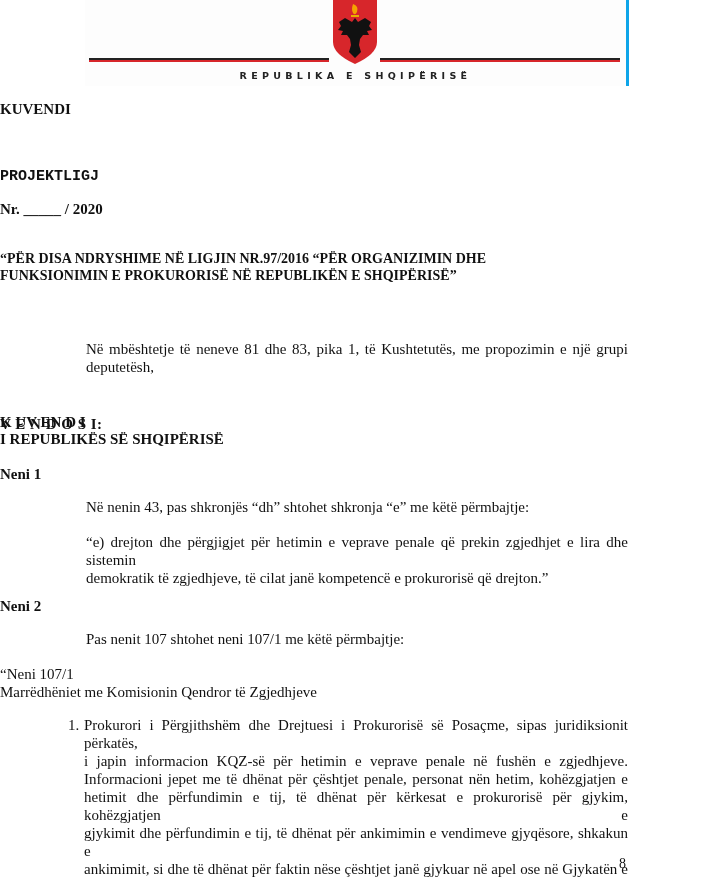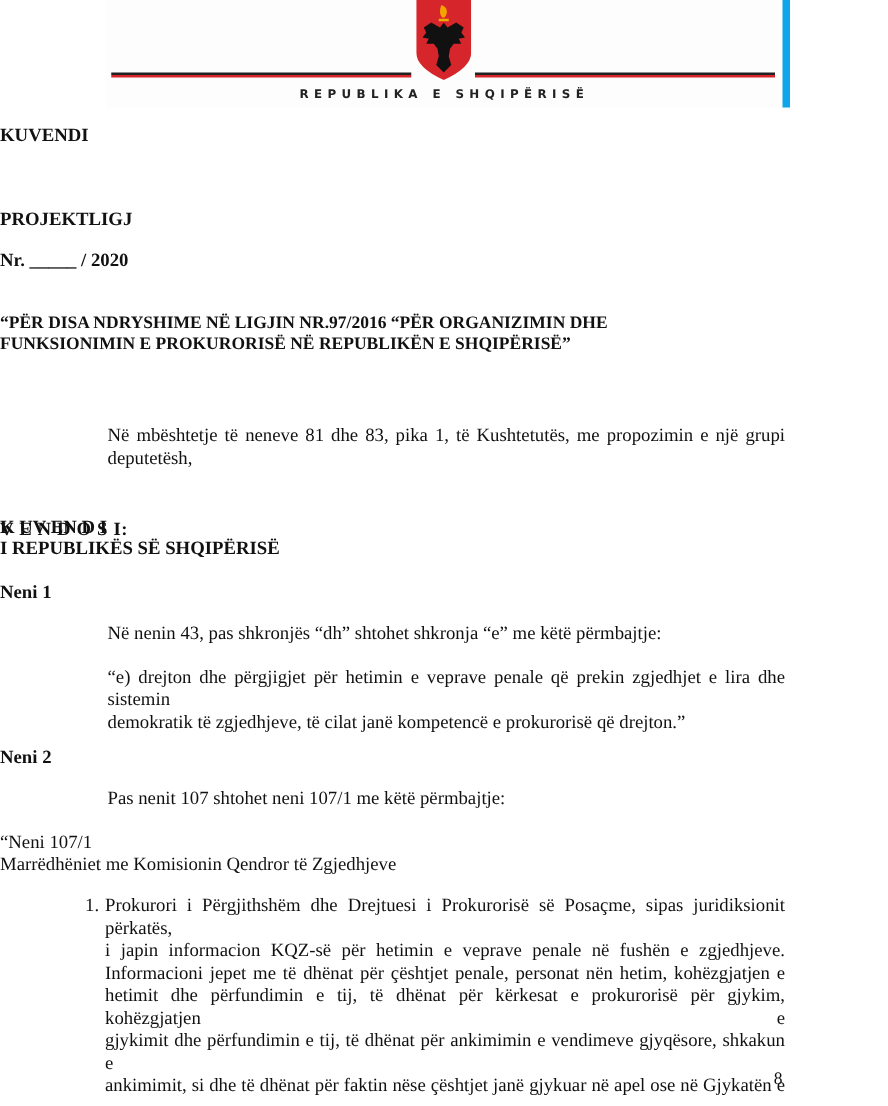--- a/index.html
+++ b/index.html
@@ -1,19 +1,19 @@
 <!DOCTYPE html>
 <html><head>
 <meta charset="utf-8">
 <style>
   html, body { margin: 0; padding: 0; background: #ffffff; }
   body { width: 710px; height: 885px; position: relative; overflow: hidden;
          font-family: "Liberation Serif", serif; color: #111; }
   .header-band { position: absolute; left: 85px; top: 0; width: 541px; height: 86px;
-                 background: #fdfdfd; border-right: 6px solid #0ea5e9; }
+                 background: #fdfdfd; border-right: 3px solid #0ea5e9; }
   .rule { position: absolute; height: 4px; top: 58px;
           background: linear-gradient(#222 0, #222 50%, #d7262b 50%, #d7262b 100%); }
   .rule.left { left: 4px; width: 240px; }
   .rule.right { left: 295px; width: 240px; }
   .emblem { position: absolute; left: 248px; top: 0; width: 44px; height: 64px; }
   .republic { position: absolute; left: 0; width: 541px; top: 70px; text-align: center;
               font-family: "DejaVu Sans", sans-serif; font-weight: bold; font-size: 9.5px;
               letter-spacing: 4.3px; color: #222; }
   .center { position: absolute; left: 0; width: 710px; text-align: left; }
   .b { font-weight: bold; }
@@ -34,21 +34,21 @@
   <svg class="emblem" viewBox="0 0 44 64">
     <path d="M0 0 H44 V42 Q44 54 22 64 Q0 54 0 42 Z" fill="#d7262b"></path>
     <path d="M20 4 Q26 6 24 12 Q22 16 20 13 Q18 10 20 4 Z" fill="#f4a300"></path>
     <rect x="18" y="15" width="8" height="2" fill="#e8b100"></rect>
     <path d="M22 18 L19 22 L12 18 L6 22 L8 26 L5 30 L10 31 L8 35 L14 35 L17 39 L18 45 L16 52 L22 58 L28 52 L26 45 L27 39 L30 35 L36 35 L34 31 L39 30 L36 26 L38 22 L32 18 L25 22 Z" fill="#111"></path>
   </svg>
   <div class="republic">REPUBLIKA E SHQIPËRISË</div>
 </div>
 
 <div class="center b t15" style="top:101px;">KUVENDI</div>
-<div class="center b t15" style="top:168px;">PROJEKTLIGJ</div>
+<div class="center b t15" style="top:168px;font-family:Liberation Mono, monospace;">PROJEKTLIGJ</div>
 <div class="center b t15" style="top:201px;">Nr. _____ / 2020</div>
 
 <div class="center b" style="top:250px; font-size:14px; line-height:17px;">
   <div>“PËR DISA NDRYSHIME NË LIGJIN NR.97/2016 “PËR ORGANIZIMIN DHE</div>
   <div>FUNKSIONIMIN E PROKURORISË NË REPUBLIKËN E SHQIPËRISË”</div>
 </div>
 
 <div class="para" style="top:318px;margin-top:22px;">
   <div style="text-align:justify; text-align-last:justify; height:18px; overflow:hidden;">Në mbështetje të neneve 81 dhe 83, pika 1, të Kushtetutës, me propozimin e një grupi</div>
   <div>deputetësh,</div>

